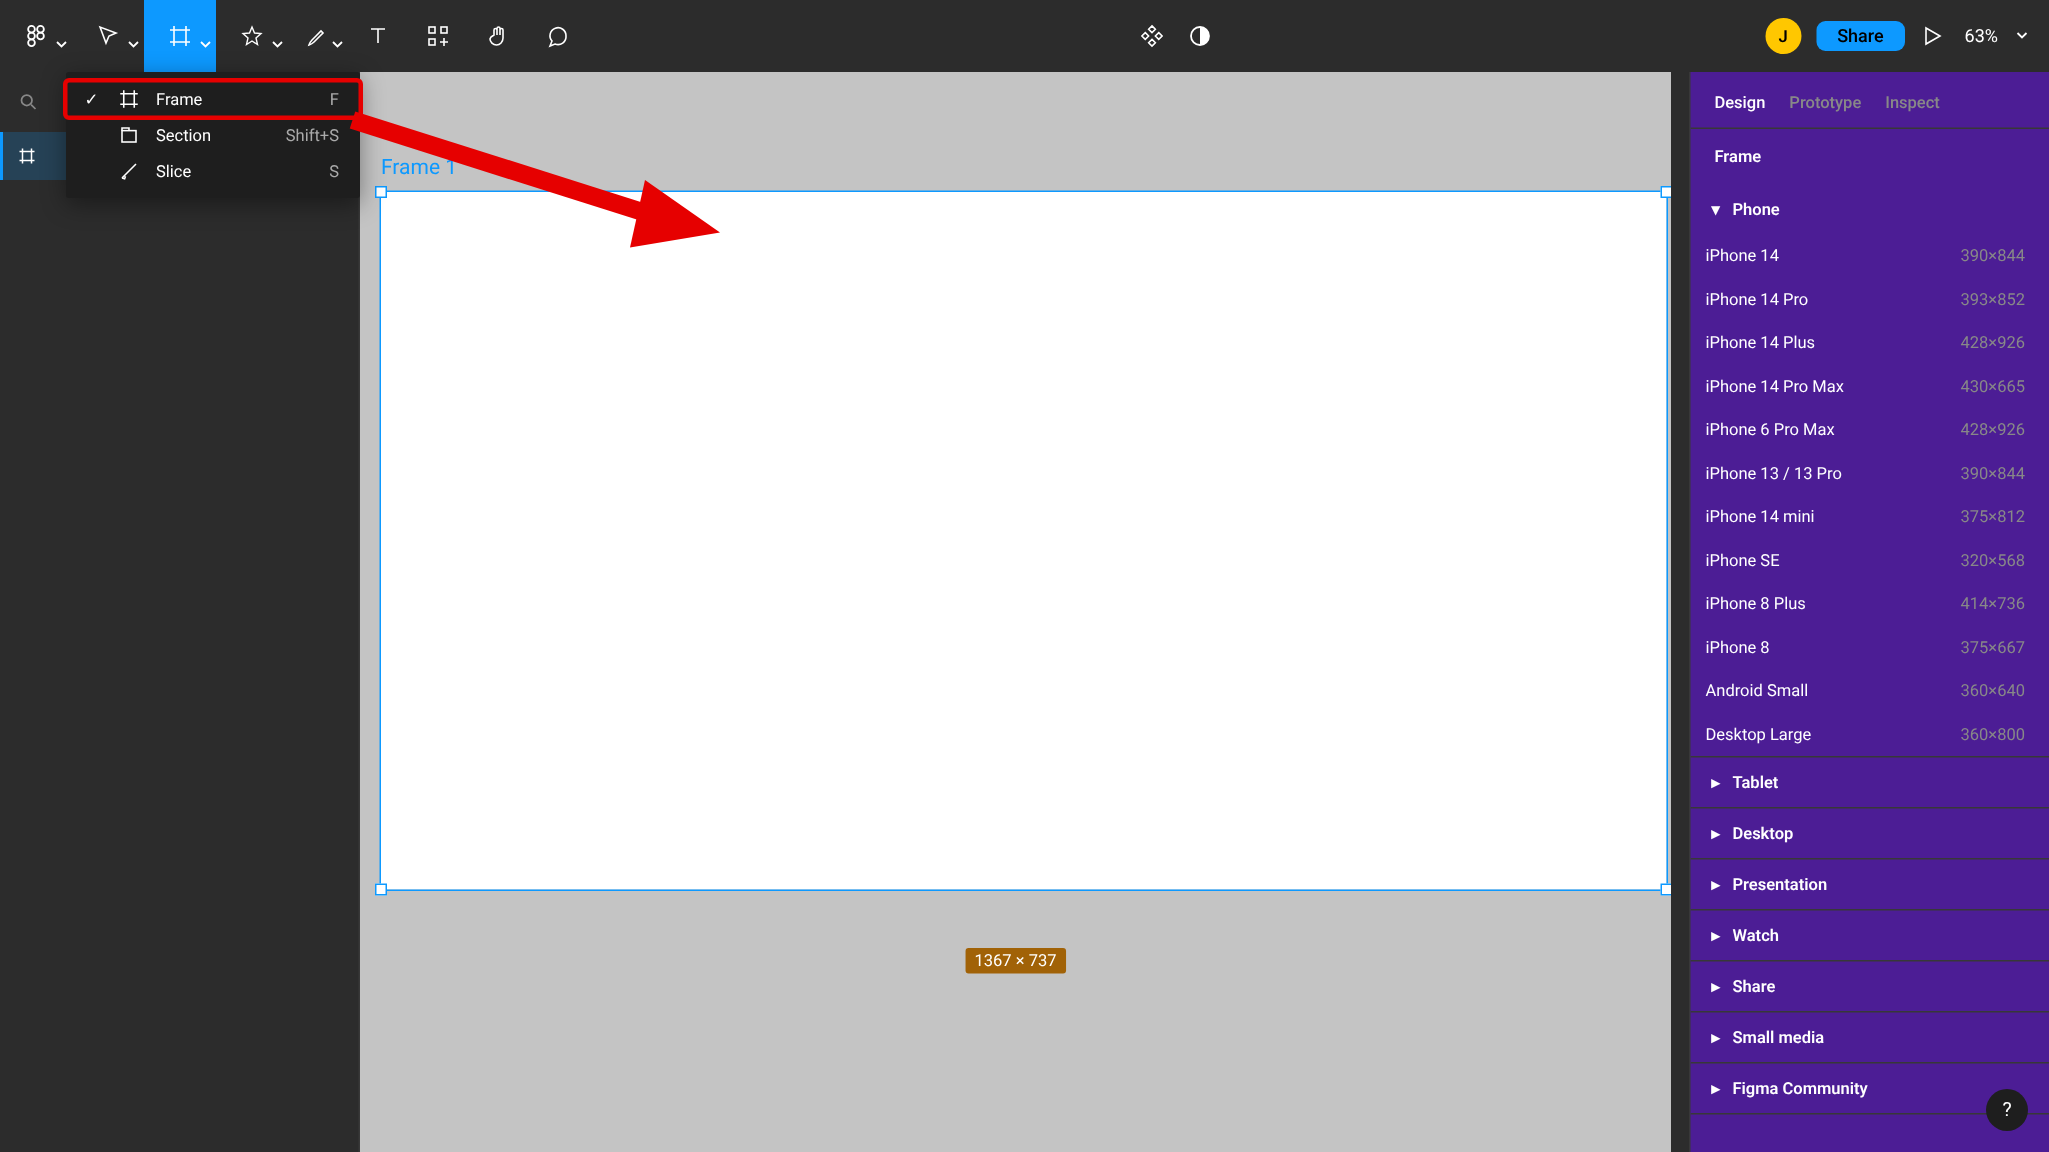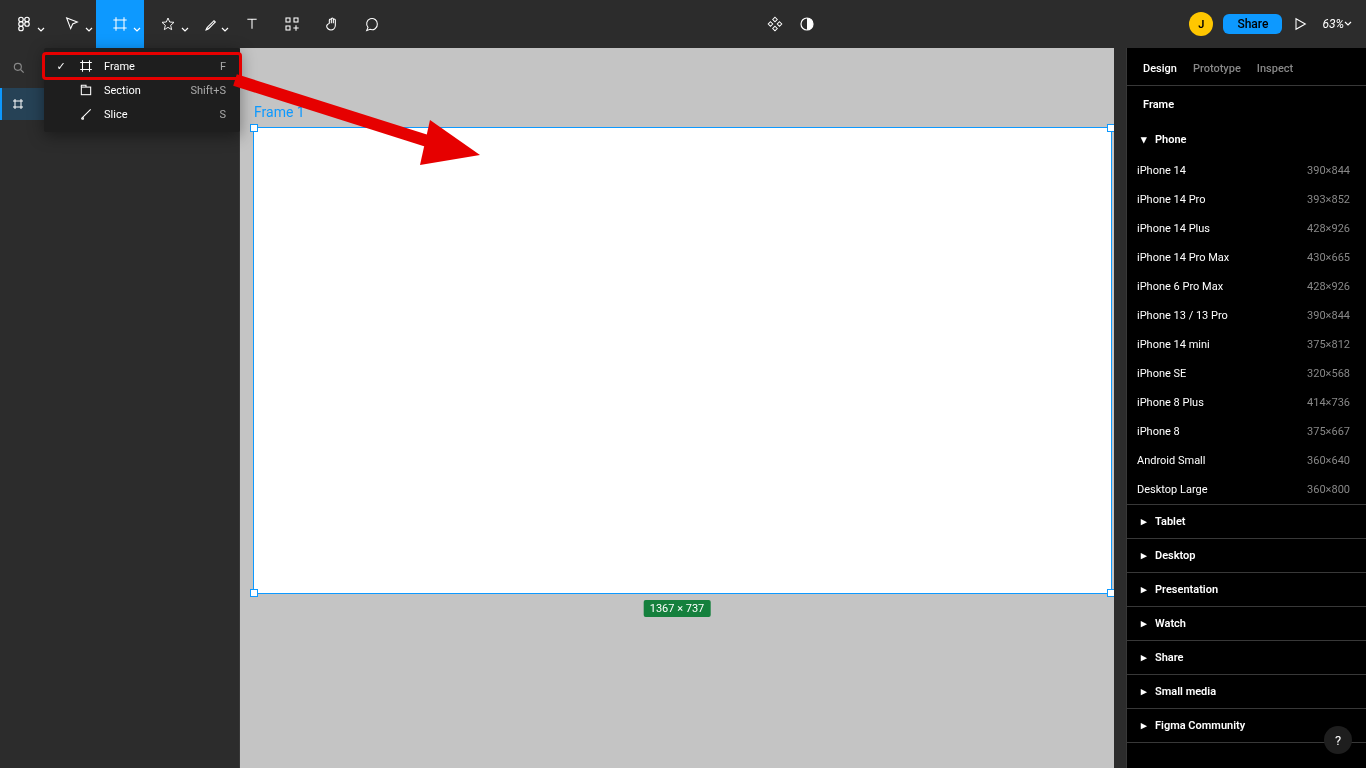--- a/index.html
+++ b/index.html
@@ -11,52 +11,52 @@
   .tool-left { display:flex; align-items:center; height:100%; }
   .tool-btn { width: 40px; height: 48px; display:flex; align-items:center; justify-content:center; color:#fff; cursor:pointer; position:relative; }
   .tool-btn.wide { width: 48px; }
   .tool-btn.active { background:#0d99ff; }
   .tool-btn svg { display:block; }
   .tool-btn .chev { position:absolute; right:3px; bottom:14px; }
   .tool-center { display:flex; align-items:center; gap:14px; }
   .tool-right { display:flex; align-items:center; gap:10px; }
   .avatar { width:24px; height:24px; border-radius:50%; background:#ffc700; color:#000; font-size:11px; font-weight:600; display:flex; align-items:center; justify-content:center; }
   .share-btn { background:#0d99ff; color:#000000; border:none; border-radius:6px; height:20px; padding:0 14px; font-size:12px; font-weight:500; cursor:pointer; }
-  .zoom { color:#fff; font-size:12px; display:flex; align-items:center; gap:0; padding:0 4px; cursor:pointer;font-style:italic; }
+  .zoom { color:#fff; font-size:12px; display:flex; align-items:center; gap:12px; padding:0 4px; cursor:pointer; }
 
   
   .body { flex:1; display:flex; min-height:0; }
 
   
   .left-panel { width:240px; background:#2c2c2c; border-right:1px solid #383838; display:flex; flex-direction:column; position:relative; }
   .left-top { height:40px; display:flex; align-items:center; padding:0 12px; }
   .search-ico { color:#888; }
   .layer-row { height:32px; display:flex; align-items:center; padding-left:12px; gap:8px; color:#fff; font-size:11px; cursor:pointer; }
   .layer-row.sel { background:#0d99ff33; border-left:2px solid #0d99ff; padding-left:10px; }
   .layer-row svg { flex:none; }
 
   
   .canvas-area { flex:1; background:#c4c4c4; position:relative; overflow:hidden; }
   .frame-label { position:absolute; top:56px; left:14px; font-size:14px; color:#0d99ff; }
   .frame-box { position:absolute; top:80px; left:14px; width:857px; height:465px; background:#fff; outline:1px solid #0d99ff; }
   .sel-handle { position:absolute; width:8px; height:8px; background:#fff; border:1px solid #0d99ff; }
   .h-tl{top:76px;left:10px;} .h-tr{top:76px;left:867px;} .h-bl{top:541px;left:10px;} .h-br{top:541px;left:867px;}
-  .dims { position:absolute; top:552px; left:50%; transform:translateX(-50%); background:#15803d; color:#fff; font-size:11px; padding:2px 6px; border-radius:2px; }
+  .dims { position:absolute; top:584px; left:50%; transform:translateX(-50%); background:#a16207; color:#fff; font-size:11px; padding:2px 6px; border-radius:2px; }
 
   
   .dropdown { position:absolute; top:48px; left:44px; width:196px; background:#1e1e1e; border-radius:2px; box-shadow:0 4px 16px rgba(0,0,0,.4); padding:6px 0; z-index:50; }
   .dd-item { height:24px; display:flex; align-items:center; padding:0 14px 0 10px; color:#fff; font-size:11px; cursor:pointer; gap:10px; }
   .dd-check { width:14px; display:flex; justify-content:center; }
   .dd-ico { width:16px; display:flex; justify-content:center; }
   .dd-label { flex:1; }
   .dd-short { color:#aaa; font-size:11px; }
   .dd-item.highlighted { outline:3px solid #e60000; outline-offset:-1px; border-radius:2px; }
 
   
-  .right-panel { width:240px; background:#000000; color:#fff; display:flex; flex-direction:column; overflow-y:auto; font-size:11px; border-left:1px solid #383838;margin-left:12px; }
+  .right-panel { width:240px; background:#4c1d95; color:#fff; display:flex; flex-direction:column; overflow-y:auto; font-size:11px; border-left:1px solid #383838;margin-left:12px; }
   .rp-tabs { display:flex; gap:16px; padding:14px 16px 10px; border-bottom:1px solid #383838; }
   .rp-tab { color:#888; cursor:pointer; font-weight:500; }
   .rp-tab.active { color:#fff; }
   .rp-header { padding:12px 16px; font-weight:600; font-size:11px; }
   .rp-group { border-bottom:1px solid #383838; }
   .rp-group-head { display:flex; align-items:center; gap:6px; padding:10px 14px; cursor:pointer; font-weight:600; }
   .rp-group-head .tri { width:8px; display:inline-block; }
   .rp-preset { display:flex; align-items:center; justify-content:space-between; padding:8px 16px 8px 10px; cursor:pointer; }
   .rp-preset .dim { color:#888; }
 

